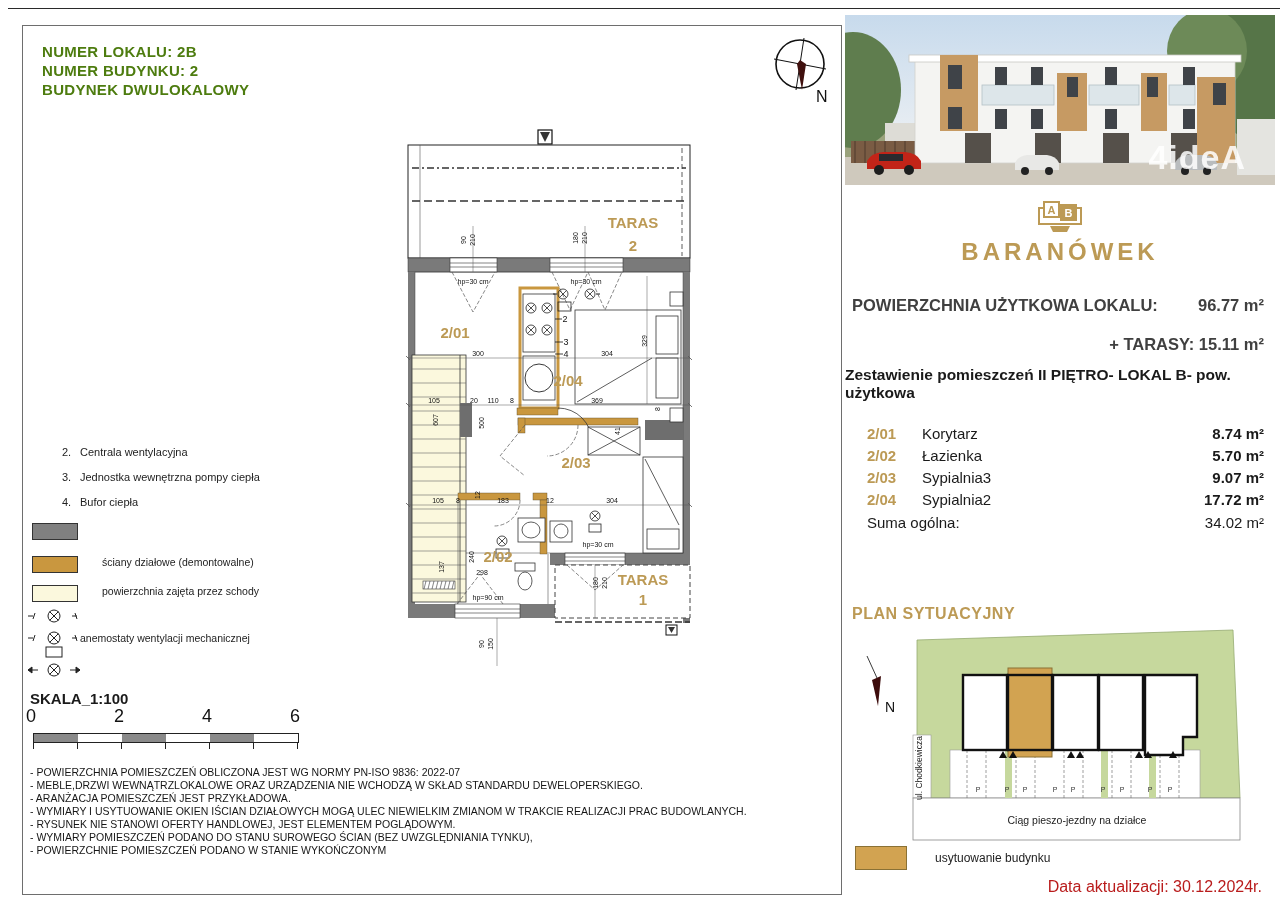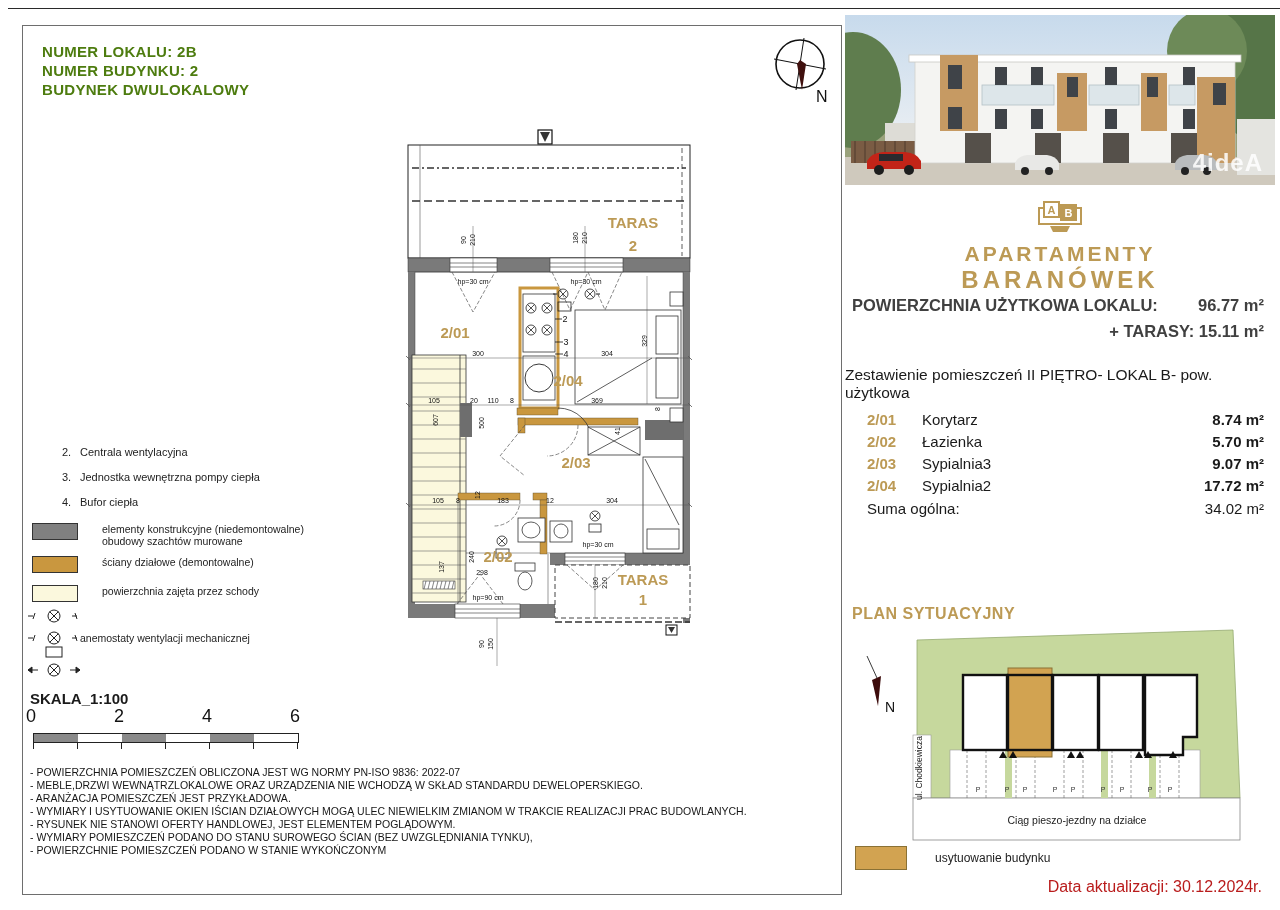--- a/index.html
+++ b/index.html
@@ -29,30 +29,30 @@
   .scale-bar{position:absolute;left:33px;top:733px;width:264px;height:8px;border:1px solid #222;display:flex;}
   .scale-bar div{flex:1;}
   .seg-g{background:#8a8a8a;}
   .seg-w{background:#ffffff;}
   .scale-ticks{position:absolute;left:33px;top:742px;width:266px;height:7px;}
   .scale-ticks i{position:absolute;top:0;width:1px;height:7px;background:#222;}
   
   .notes{position:absolute;left:30px;top:766px;font-size:10.5px;line-height:13px;color:#161616;white-space:nowrap;}
   
   .photo{position:absolute;left:845px;top:15px;width:430px;height:170px;overflow:hidden;}
-  .watermark{position:absolute;right:12px;bottom:8px;font-size:24px;font-weight:bold;
+  .watermark{position:absolute;right:29px;bottom:8px;font-size:34px;font-weight:bold;
         color:rgba(255,255,255,.85);letter-spacing:1px;}
   .logo{position:absolute;left:860px;top:198px;width:400px;text-align:center;color:#bc9a55;}
   .logo .l1{font-size:21px;font-weight:bold;letter-spacing:3px;margin-top:4px;}
   .logo .l2{font-size:24px;font-weight:bold;letter-spacing:4px;}
   .area-summary{position:absolute;left:852px;top:296px;width:412px;color:#404040;font-weight:bold;font-size:16.5px;}
   .area-line1{display:flex;justify-content:space-between;}
-  .area-line2{text-align:right;margin-top:7px;}
+  .area-line2{text-align:right;margin-top:20px;}
   .room-table{position:absolute;left:845px;top:366px;width:419px;font-size:15px;}
-  .rt-title{font-weight:normal;font-size:15.5px;margin-bottom:6px;}
+  .rt-title{font-weight:bold;font-size:15.5px;margin-bottom:20px;}
   .rt-row{display:flex;height:22px;align-items:center;}
   .rt-code{width:55px;padding-left:22px;color:#bc9a55;font-weight:bold;}
   .rt-name{flex:1;}
   .rt-area{font-weight:bold;}
   .rt-sum{display:flex;height:24px;align-items:center;}
   .rt-sum .lab{flex:1;padding-left:22px;}
   .siteplan-title{position:absolute;left:852px;top:605px;font-size:16px;font-weight:bold;color:#bc9a55;letter-spacing:.5px;}
   .site-legend{position:absolute;left:855px;top:846px;display:flex;align-items:center;font-size:12px;color:#222;}
   .site-legend .box{width:50px;height:22px;background:#d2a351;border:1px solid #8a7135;margin-right:28px;}
   .footer-date{position:absolute;right:18px;top:878px;font-size:16px;color:#b91c1c;}
@@ -297,24 +297,20 @@
       <span class="num">3.</span>
       <span>Jednostka wewnętrzna pompy ciepła</span>
     </div>
     <div class="row">
       <span class="num">4.</span>
       <span>Bufor ciepła</span>
     </div>
   </div>
   <div class="swatch-row" style="left:32px;top:523px">
     <div class="swatch sw-gray"></div>
-    <div>
-      <div>elementy konstrukcyjne (niedemontowalne)</div>
-      <div>obudowy szachtów murowane</div>
-    </div>
   </div>
   <div class="swatch-row" style="left:32px;top:556px">
     <div class="swatch sw-gold"></div>
     <div>ściany działowe (demontowalne)</div>
   </div>
   <div class="swatch-row" style="left:32px;top:585px">
     <div class="swatch sw-cream"></div>
     <div>powierzchnia zajęta przez schody</div>
   </div>
   <svg class="abs" style="left:26px;top:608px" width="60" height="72" viewBox="0 0 60 72">
@@ -442,21 +438,20 @@
 
   <div class="logo">
     <svg width="48" height="36" viewBox="0 0 48 36">
       <rect x="3" y="10" width="42" height="16" fill="none" stroke="#bc9a55" stroke-width="2"></rect>
       <rect x="8" y="4" width="15" height="15" fill="#ffffff" stroke="#bc9a55" stroke-width="2"></rect>
       <rect x="25" y="7" width="15" height="15" fill="#bc9a55" stroke="#bc9a55" stroke-width="2"></rect>
       <text x="15.5" y="16" text-anchor="middle" font-size="11" font-weight="bold" fill="#bc9a55">A</text>
       <text x="32.5" y="19" text-anchor="middle" font-size="11" font-weight="bold" fill="#ffffff">B</text>
       <path d="M14 28 h20 l-3 6 h-14 z" fill="#bc9a55"></path>
     </svg>
-    <div class="l1">APARTAMENTY</div>
     <div class="l2">BARANÓWEK</div>
   </div>
 
   <div class="area-summary">
     <div class="area-line1">
       <span>POWIERZCHNIA UŻYTKOWA LOKALU:</span>
       <span>96.77 m²</span>
     </div>
     <div class="area-line2">+ TARASY: 15.11 m²</div>
   </div>

